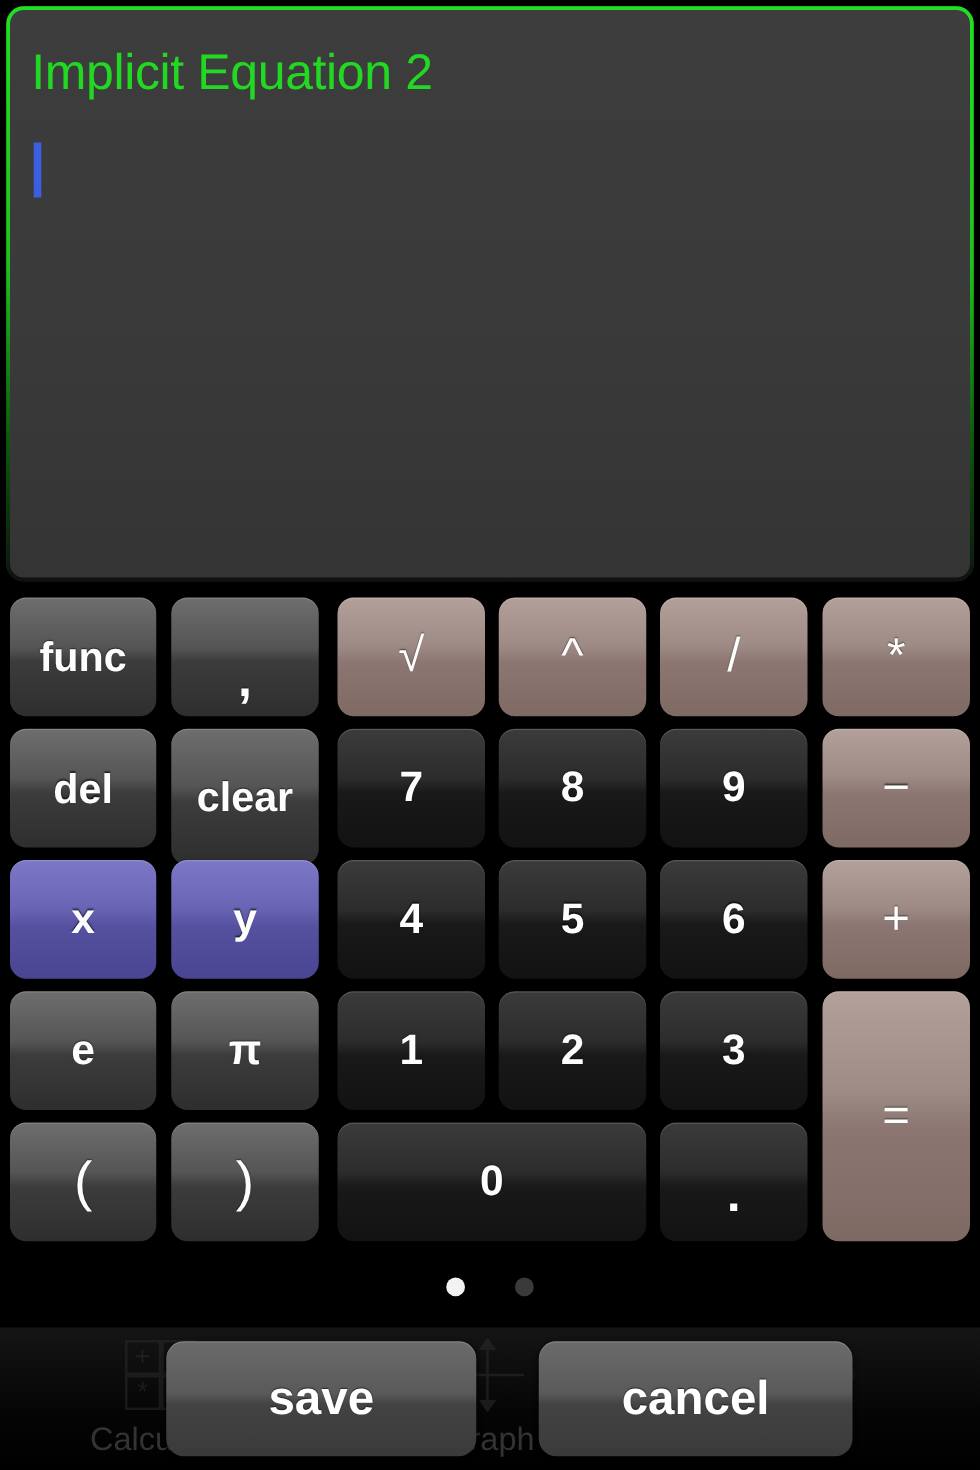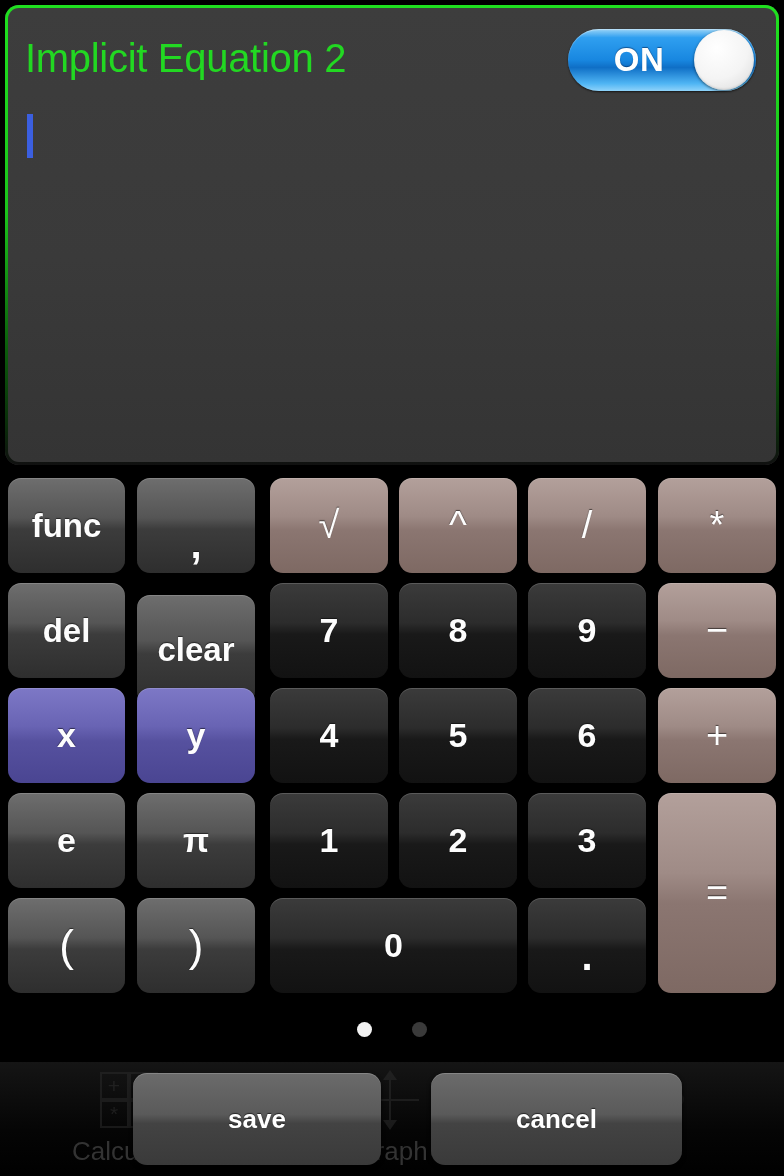--- a/index.html
+++ b/index.html
@@ -232,45 +232,41 @@
 
   
   .action-btn {
     position: absolute;
     height: 92px;
     border-radius: 14px;
     display: flex;
     align-items: center;
     justify-content: center;
     color: #ffffff;
-    font-size: 26px;
+    font-size: 38px;
     font-weight: 700;
     background: linear-gradient(180deg, #6b6b6b 0%, #5a5a5a 45%, #434343 55%, #3a3a3a 100%);
     box-shadow: 0 2px 4px rgba(0,0,0,0.85), inset 0 1px 0 rgba(255,255,255,0.18);
     text-shadow: 0 -1px 1px rgba(0,0,0,0.6);
     user-select: none;
   }
   #save-button { left: 133px; top: 1073px; width: 248px; }
   #cancel-button { left: 400px; top: 1073px; width: 251px; margin-left: 31px; }
 </style>
 </head>
 <body>
 
 <div id="editor-panel"></div>
 <div id="editor-border">
   <div id="editor-border-inner"></div>
 </div>
 
 <div id="editor-content">
   <div id="eq-title">Implicit Equation 2</div>
 
-  <div id="eq-toggle">
-    <div id="eq-toggle-label">ON</div>
-    <div id="eq-toggle-knob"></div>
-  </div>
 
   <div id="eq-text-row">
     <span id="eq-caret"></span>
   </div>
 </div>
 
 <div id="keypad">
     <div class="key k-light k-word" style="left: 8px; top: 8px; width: 117px; height: 95px;">
       <span>func</span>
     </div>
@@ -285,21 +281,21 @@
     </div>
     <div class="key k-op k-sym" style="left: 528px; top: 8px; width: 118px; height: 95px;">
       <span>/</span>
     </div>
     <div class="key k-op k-sym" style="left: 658px; top: 8px; width: 118px; height: 95px;">
       <span>*</span>
     </div>
     <div class="key k-light k-word" style="left: 8px; top: 113px; width: 117px; height: 95px;">
       <span>del</span>
     </div>
-    <div class="key k-light k-word" style="left: 137px; top: 125px; width: 118px; height: 109px;">
+    <div class="key k-light k-word" style="left: 137px; top: 113px; width: 118px; height: 109px;">
       <span>clear</span>
     </div>
     <div class="key k-dark" style="left: 270px; top: 113px; width: 118px; height: 95px;">
       <span>7</span>
     </div>
     <div class="key k-dark" style="left: 399px; top: 113px; width: 118px; height: 95px;">
       <span>8</span>
     </div>
     <div class="key k-dark" style="left: 528px; top: 113px; width: 118px; height: 95px;">
       <span>9</span>

